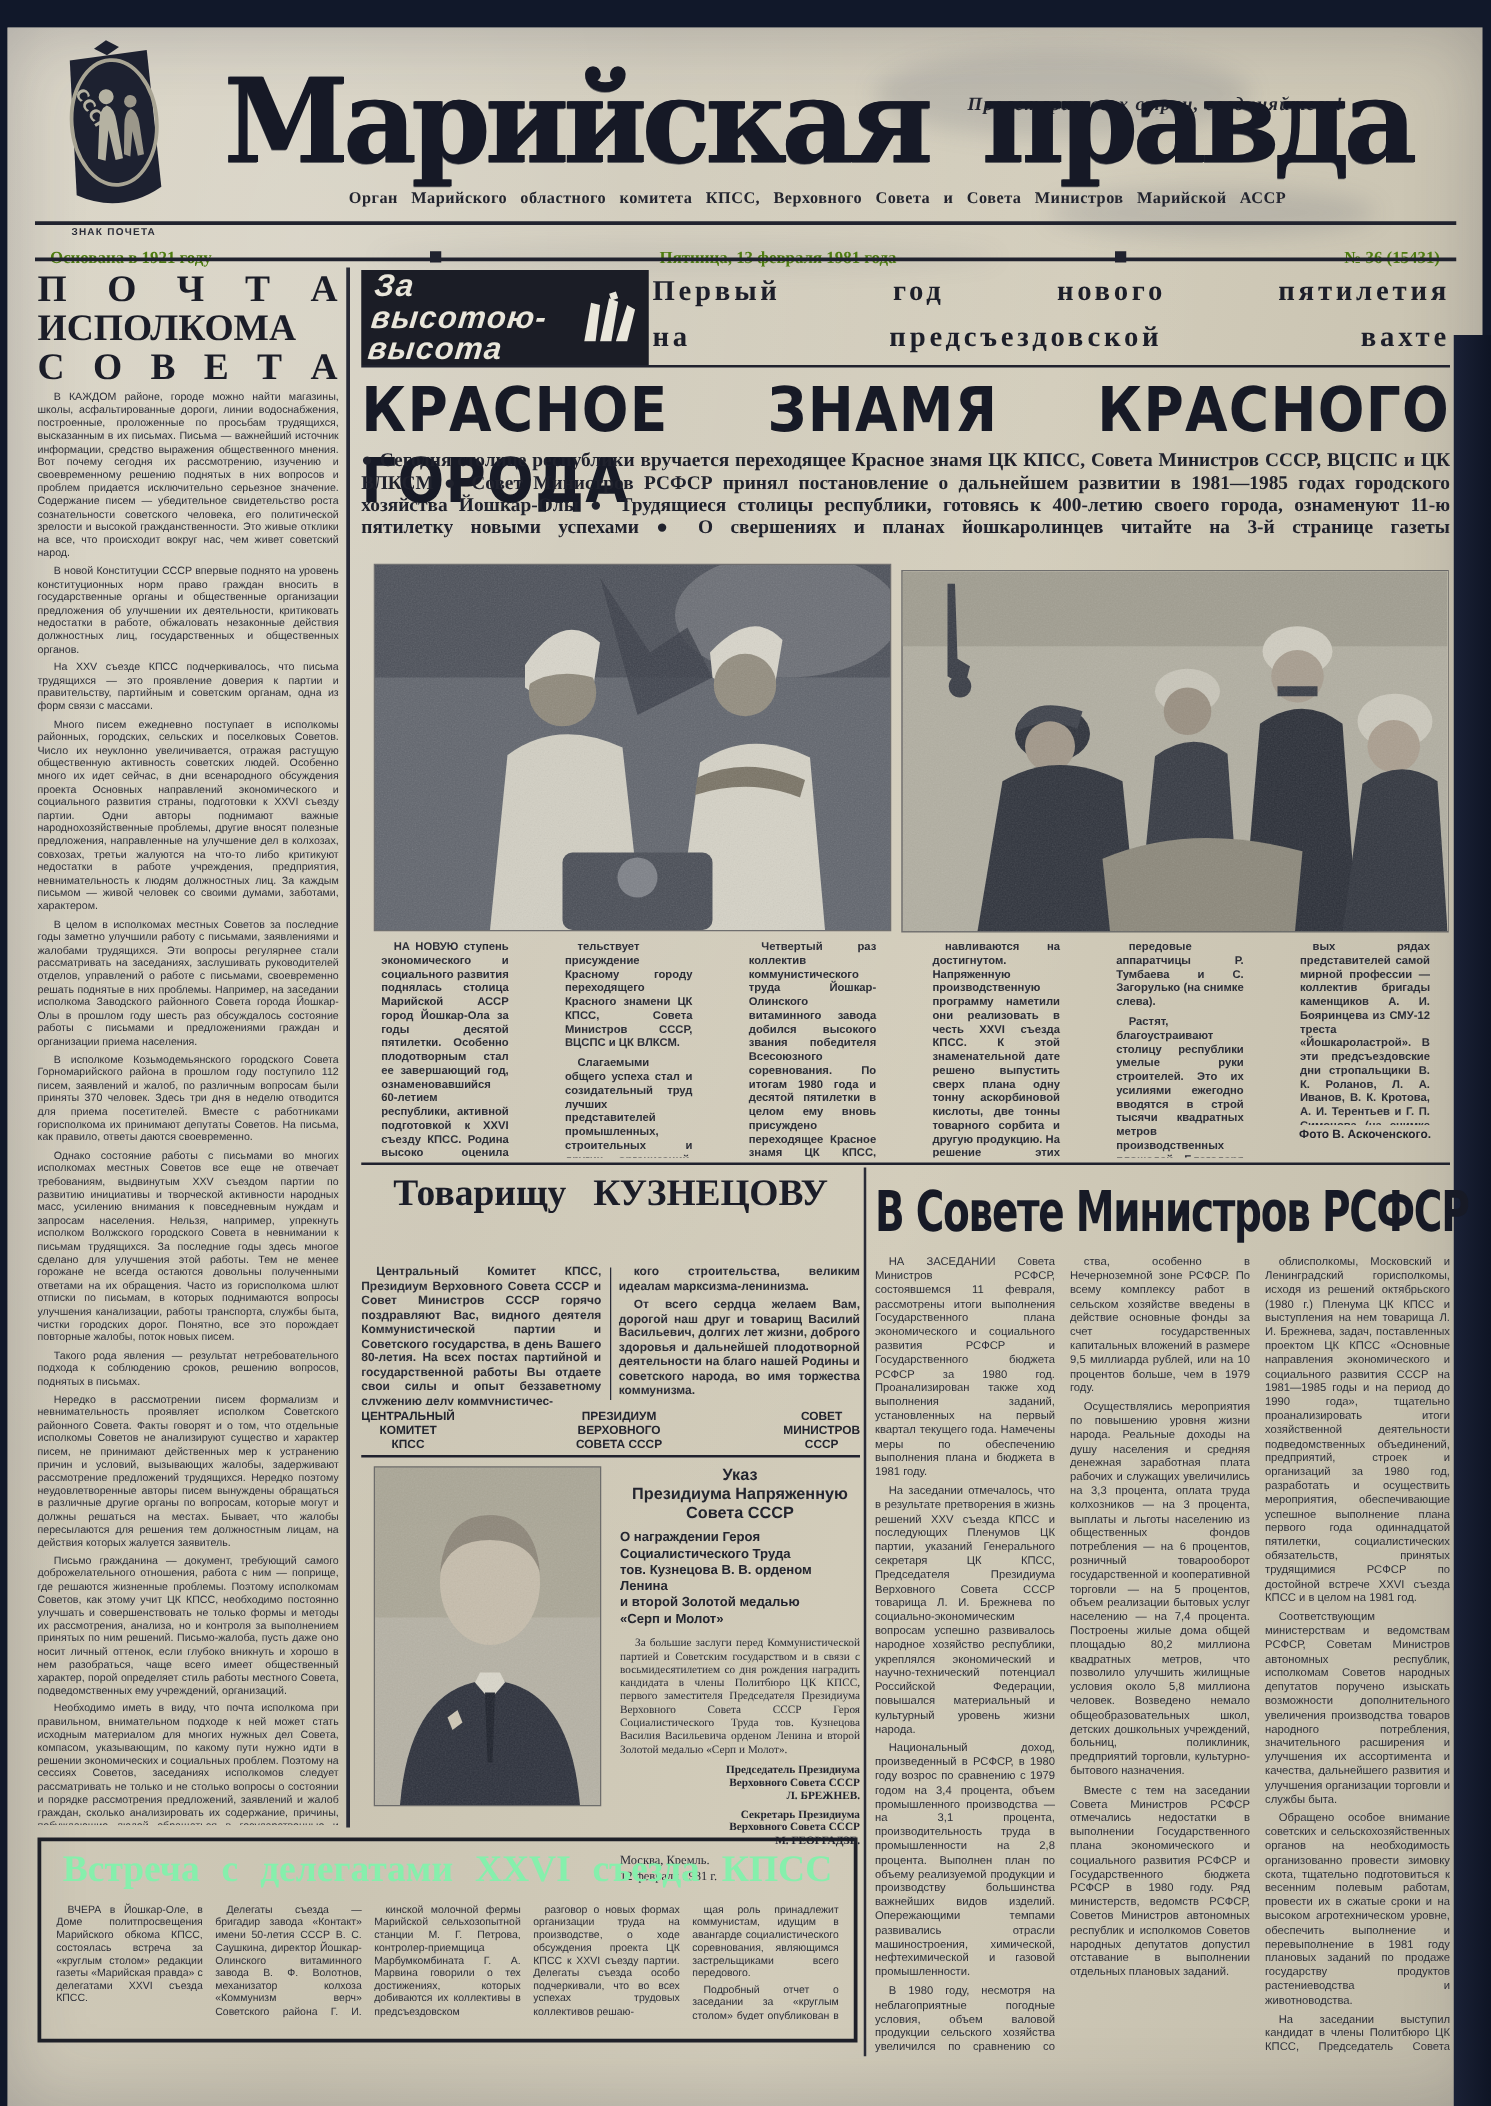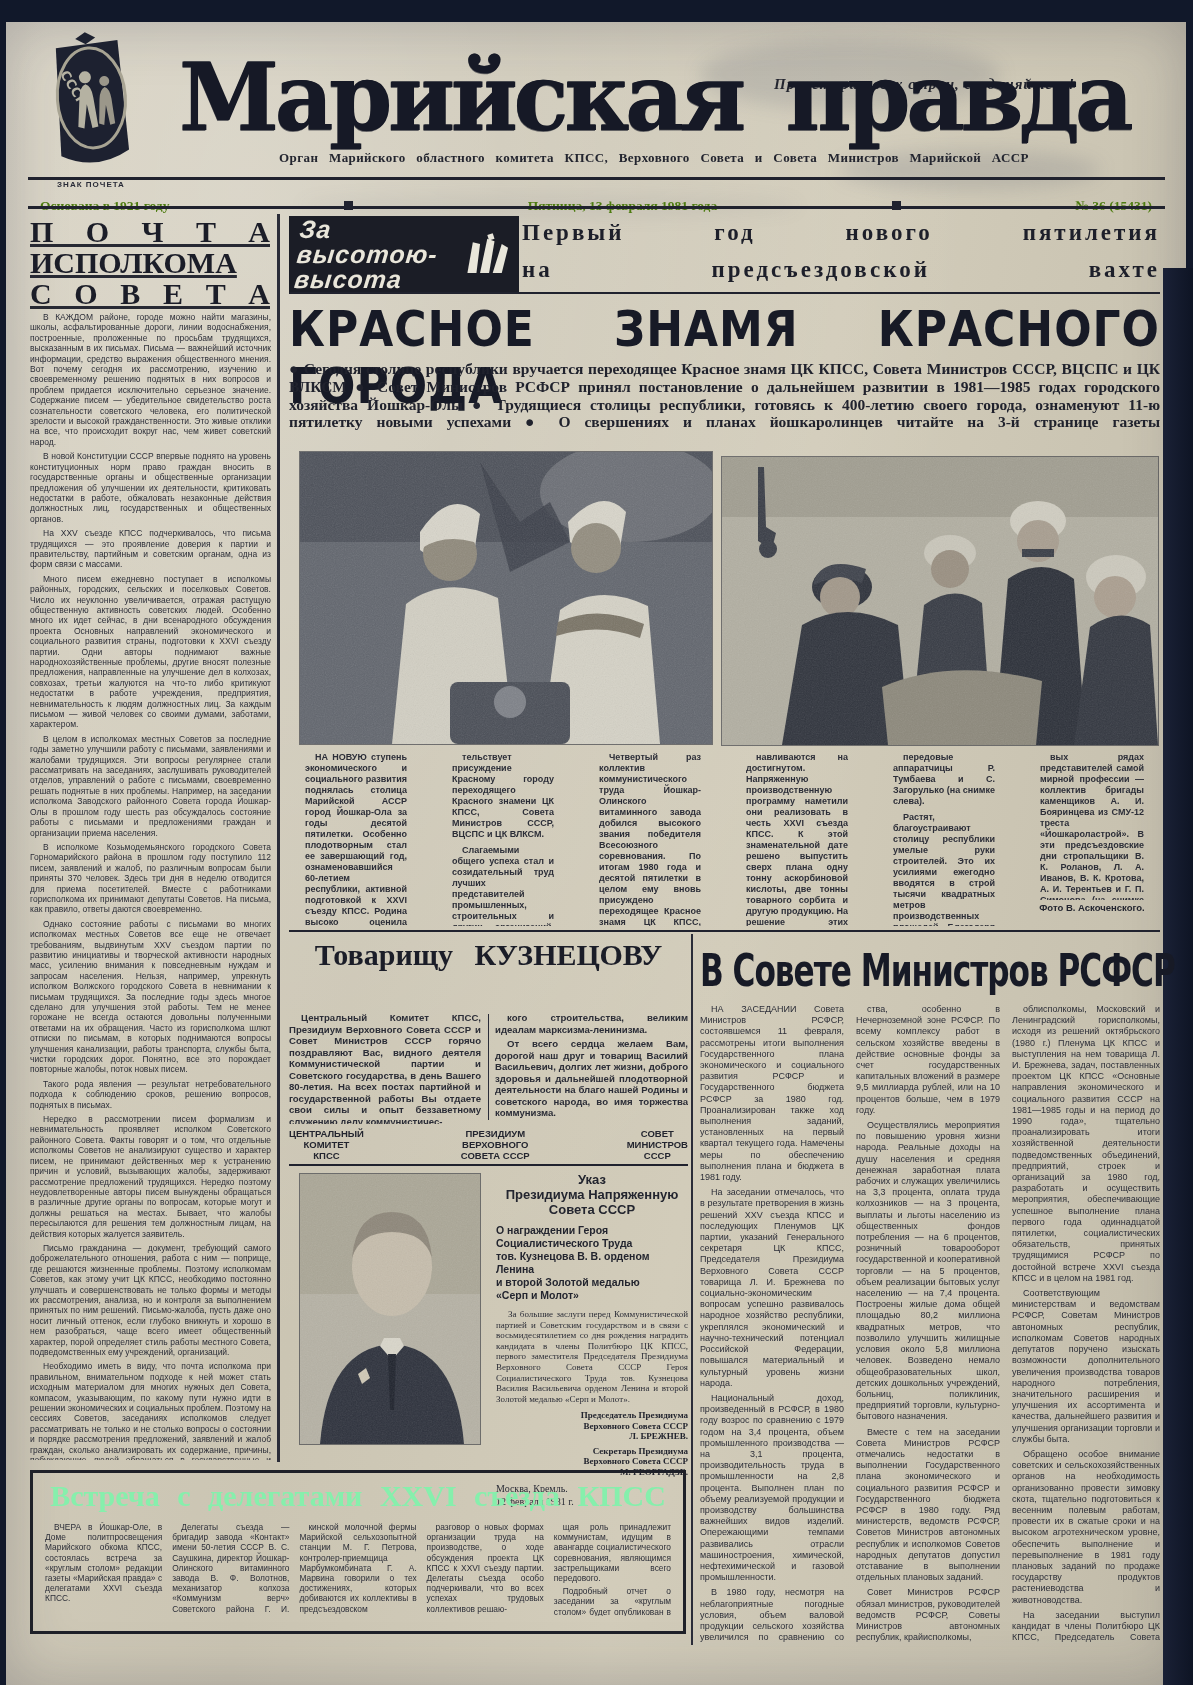--- a/index.html
+++ b/index.html
@@ -112,21 +112,21 @@
 <div class="abs rule" style="left:28px;top:177px;width:1137px;height:3px;"></div>
 <div class="abs dateline" style="left:40px;top:183px;width:1112px;height:21px;">
   <span>Основана в 1921 году</span>
   <span class="sq"></span>
   <span>Пятница, 13 февраля 1981 года</span>
   <span class="sq"></span>
   <span>№ 36 (15431)</span>
 </div>
 <div class="abs rule" style="left:28px;top:206px;width:1137px;height:3px;"></div>
 
-<div class="abs edit-title" style="left:30px;top:216px;width:240px;text-decoration:underline;">
+<div class="abs edit-title" style="left:30px;top:216px;width:240px;">
   <div>П О Ч Т А</div>
   <div>ИСПОЛКОМА</div>
   <div>С О В Е Т А</div>
 </div>
 <div class="abs bodytext" style="left:30px;top:312px;width:241px;height:1148px;overflow:hidden;">
   <p>В КАЖДОМ районе, городе можно найти магазины, школы, асфальтированные дороги, линии водоснабжения, построенные, проложенные по просьбам трудящихся, высказанным в их письмах. Письма — важнейший источник информации, средство выражения общественного мнения. Вот почему сегодня их рассмотрению, изучению и своевременному решению поднятых в них вопросов и проблем придается исключительно серьезное значение. Содержание писем — убедительное свидетельство роста сознательности советского человека, его политической зрелости и высокой гражданственности. Это живые отклики на все, что происходит вокруг нас, чем живет советский народ.</p>
   <p>В новой Конституции СССР впервые поднято на уровень конституционных норм право граждан вносить в государственные органы и общественные организации предложения об улучшении их деятельности, критиковать недостатки в работе, обжаловать незаконные действия должностных лиц, государственных и общественных органов.</p>
   <p>На XXV съезде КПСС подчеркивалось, что письма трудящихся — это проявление доверия к партии и правительству, партийным и советским органам, одна из форм связи с массами.</p>
   <p>Много писем ежедневно поступает в исполкомы районных, городских, сельских и поселковых Советов. Число их неуклонно увеличивается, отражая растущую общественную активность советских людей. Особенно много их идет сейчас, в дни всенародного обсуждения проекта Основных направлений экономического и социального развития страны, подготовки к XXVI съезду партии. Одни авторы поднимают важные народнохозяйственные проблемы, другие вносят полезные предложения, направленные на улучшение дел в колхозах, совхозах, третьи жалуются на что-то либо критикуют недостатки в работе учреждения, предприятия, невнимательность к людям должностных лиц. За каждым письмом — живой человек со своими думами, заботами, характером.</p>
   <p>В целом в исполкомах местных Советов за последние годы заметно улучшили работу с письмами, заявлениями и жалобами трудящихся. Эти вопросы регулярнее стали рассматривать на заседаниях, заслушивать руководителей отделов, управлений о работе с письмами, своевременно решать поднятые в них проблемы. Например, на заседании исполкома Заводского районного Совета города Йошкар-Олы в прошлом году шесть раз обсуждалось состояние работы с письмами и предложениями граждан и организации приема населения.</p>
@@ -333,21 +333,20 @@
 <div class="abs newscol" style="left:700px;top:1004px;width:144px;height:638px;overflow:hidden;">
   <p>НА ЗАСЕДАНИИ Совета Министров РСФСР, состоявшемся 11 февраля, рассмотрены итоги выполнения Государственного плана экономического и социального развития РСФСР и Государственного бюджета РСФСР за 1980 год. Проанализирован также ход выполнения заданий, установленных на первый квартал текущего года. Намечены меры по обеспечению выполнения плана и бюджета в 1981 году.</p>
   <p>На заседании отмечалось, что в результате претворения в жизнь решений XXV съезда КПСС и последующих Пленумов ЦК партии, указаний Генерального секретаря ЦК КПСС, Председателя Президиума Верховного Совета СССР товарища Л. И. Брежнева по социально-экономическим вопросам успешно развивалось народное хозяйство республики, укреплялся экономический и научно-технический потенциал Российской Федерации, повышался материальный и культурный уровень жизни народа.</p>
   <p>Национальный доход, произведенный в РСФСР, в 1980 году возрос по сравнению с 1979 годом на 3,4 процента, объем промышленного производства — на 3,1 процента, производительность труда в промышленности на 2,8 процента. Выполнен план по объему реализуемой продукции и производству большинства важнейших видов изделий. Опережающими темпами развивались отрасли машиностроения, химической, нефтехимической и газовой промышленности.</p>
   <p>В 1980 году, несмотря на неблагоприятные погодные условия, объем валовой продукции сельского хозяйства увеличился по сравнению со среднегодовым уровнем, достигнутым в девятой пятилетке. Укреплялась материально-техническая база сельскохозяйственного производ-</p>
 </div>
 <div class="abs newscol" style="left:856px;top:1004px;width:144px;height:638px;overflow:hidden;">
   <p>ства, особенно в Нечерноземной зоне РСФСР. По всему комплексу работ в сельском хозяйстве введены в действие основные фонды за счет государственных капитальных вложений в размере 9,5 миллиарда рублей, или на 10 процентов больше, чем в 1979 году.</p>
   <p>Осуществлялись мероприятия по повышению уровня жизни народа. Реальные доходы на душу населения и средняя денежная заработная плата рабочих и служащих увеличились на 3,3 процента, оплата труда колхозников — на 3 процента, выплаты и льготы населению из общественных фондов потребления — на 6 процентов, розничный товарооборот государственной и кооперативной торговли — на 5 процентов, объем реализации бытовых услуг населению — на 7,4 процента. Построены жилые дома общей площадью 80,2 миллиона квадратных метров, что позволило улучшить жилищные условия около 5,8 миллиона человек. Возведено немало общеобразовательных школ, детских дошкольных учреждений, больниц, поликлиник, предприятий торговли, культурно-бытового назначения.</p>
   <p>Вместе с тем на заседании Совета Министров РСФСР отмечались недостатки в выполнении Государственного плана экономического и социального развития РСФСР и Государственного бюджета РСФСР в 1980 году. Ряд министерств, ведомств РСФСР, Советов Министров автономных республик и исполкомов Советов народных депутатов допустил отставание в выполнении отдельных плановых заданий.</p>
-  <p>Совет Министров РСФСР обязал министров, руководителей ведомств РСФСР, Советы Министров автономных республик, крайисполкомы,</p>
 </div>
 <div class="abs newscol" style="left:1012px;top:1004px;width:148px;height:638px;overflow:hidden;">
   <p>облисполкомы, Московский и Ленинградский горисполкомы, исходя из решений октябрьского (1980 г.) Пленума ЦК КПСС и выступления на нем товарища Л. И. Брежнева, задач, поставленных проектом ЦК КПСС «Основные направления экономического и социального развития СССР на 1981—1985 годы и на период до 1990 года», тщательно проанализировать итоги хозяйственной деятельности подведомственных объединений, предприятий, строек и организаций за 1980 год, разработать и осуществить мероприятия, обеспечивающие успешное выполнение плана первого года одиннадцатой пятилетки, социалистических обязательств, принятых трудящимися РСФСР по достойной встрече XXVI съезда КПСС и в целом на 1981 год.</p>
   <p>Соответствующим министерствам и ведомствам РСФСР, Советам Министров автономных республик, исполкомам Советов народных депутатов поручено изыскать возможности дополнительного увеличения производства товаров народного потребления, значительного расширения и улучшения их ассортимента и качества, дальнейшего развития и улучшения организации торговли и службы быта.</p>
   <p>Обращено особое внимание советских и сельскохозяйственных органов на необходимость организованно провести зимовку скота, тщательно подготовиться к весенним полевым работам, провести их в сжатые сроки и на высоком агротехническом уровне, обеспечить выполнение и перевыполнение в 1981 году плановых заданий по продаже государству продуктов растениеводства и животноводства.</p>
   <p>На заседании выступил кандидат в члены Политбюро ЦК КПСС, Председатель Совета Министров РСФСР М. С. Соломенцев.</p>
 
 </div>
 
 <div class="abs rt-box" style="left:30px;top:1470px;width:626px;height:146px;">

